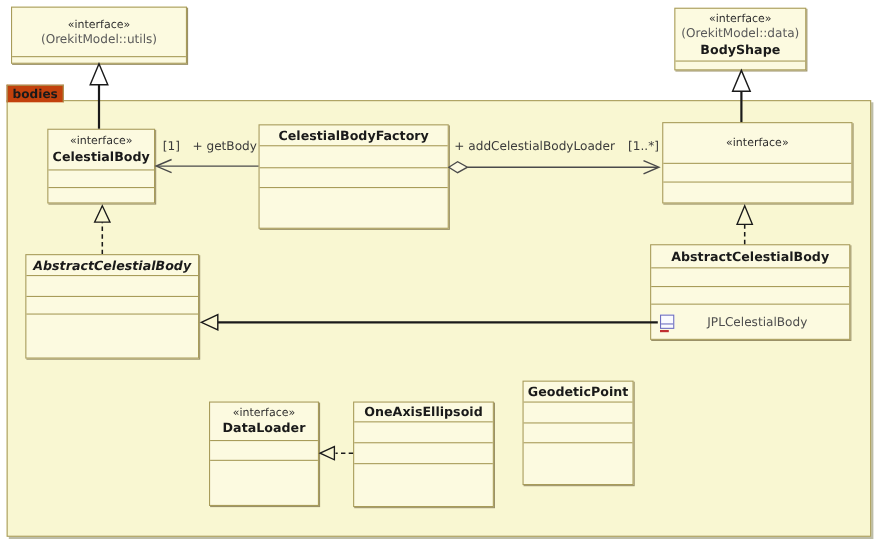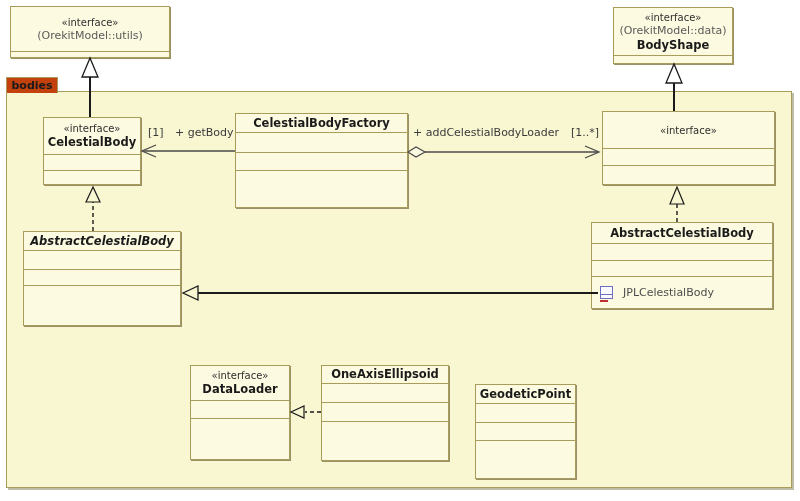--- a/index.html
+++ b/index.html
@@ -27,21 +27,21 @@
   }
   .hdr{display:flex;flex-direction:column;align-items:center;justify-content:center;}
   .stereo{font-size:10px;line-height:13px;color:#2e2e2e;}
   .nspace{font-size:11px;line-height:14px;color:#5a5a5a;}
   .cname{font-size:11.5px;font-weight:bold;line-height:15px;white-space:nowrap;}
   .cname.abstract{font-style:italic;}
   .comp{border-top:1px solid #A89C5A;box-sizing:border-box;}
   .grow{flex:1 1 auto;}
   
   .nested-row{display:flex;align-items:center;padding-left:8px;gap:10px;}
-  .nested-label{font-size:11px;color:#4d4d4d;}
+  .nested-label{font-size:11px;color:#4d4d4d;margin-left:20px;}
   .mini-class{
     position:relative;width:13px;height:13px;border:1px solid #6F6FC0;
     background:#FBFBFF;box-sizing:border-box;flex:0 0 auto;
   }
   .mini-class .mini-line{
     position:absolute;left:0;right:0;bottom:3px;height:0;
     border-top:1px solid #6F6FC0;
   }
   .mini-class .red-tick{
     position:absolute;left:-1px;bottom:-4px;width:8px;height:2px;background:#C03030;
@@ -141,21 +141,21 @@
 
   <div class="ubox" style="left:321px;top:365px;width:128px;height:96px;">
     <div class="hdr" style="height:17px;text-align:right;">
       <div class="cname">OneAxisEllipsoid</div>
     </div>
     <div class="comp" style="height:19px;"></div>
     <div class="comp" style="height:19px;"></div>
     <div class="comp grow"></div>
   </div>
 
-  <div class="ubox" style="left:475px;top:384px;width:101px;height:95px;">
+  <div class="ubox" style="left:475px;top:346px;width:101px;height:95px;">
     <div class="hdr" style="height:18px;">
       <div class="cname">GeodeticPoint</div>
     </div>
     <div class="comp" style="height:19px;"></div>
     <div class="comp" style="height:18px;"></div>
     <div class="comp grow"></div>
   </div>
 
   <div class="edge-label" style="left:148px;top:127px;">[1]</div>
   <div class="edge-label" style="left:175px;top:127px;text-align:center;">+ getBody</div>

